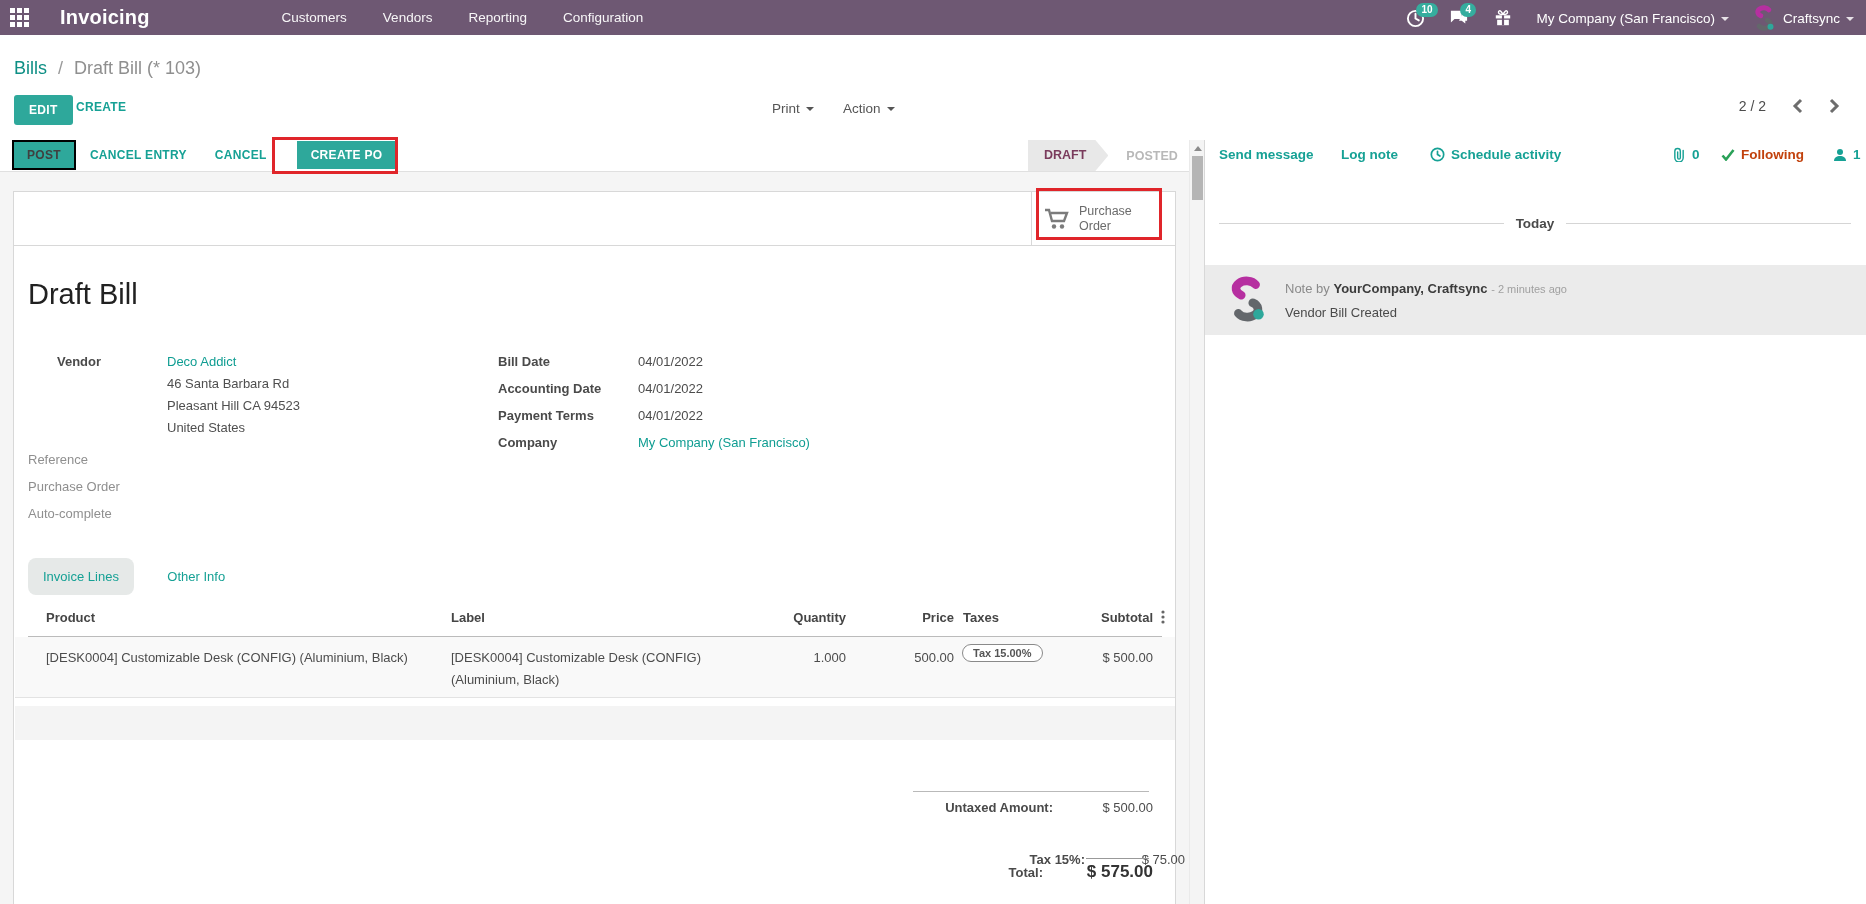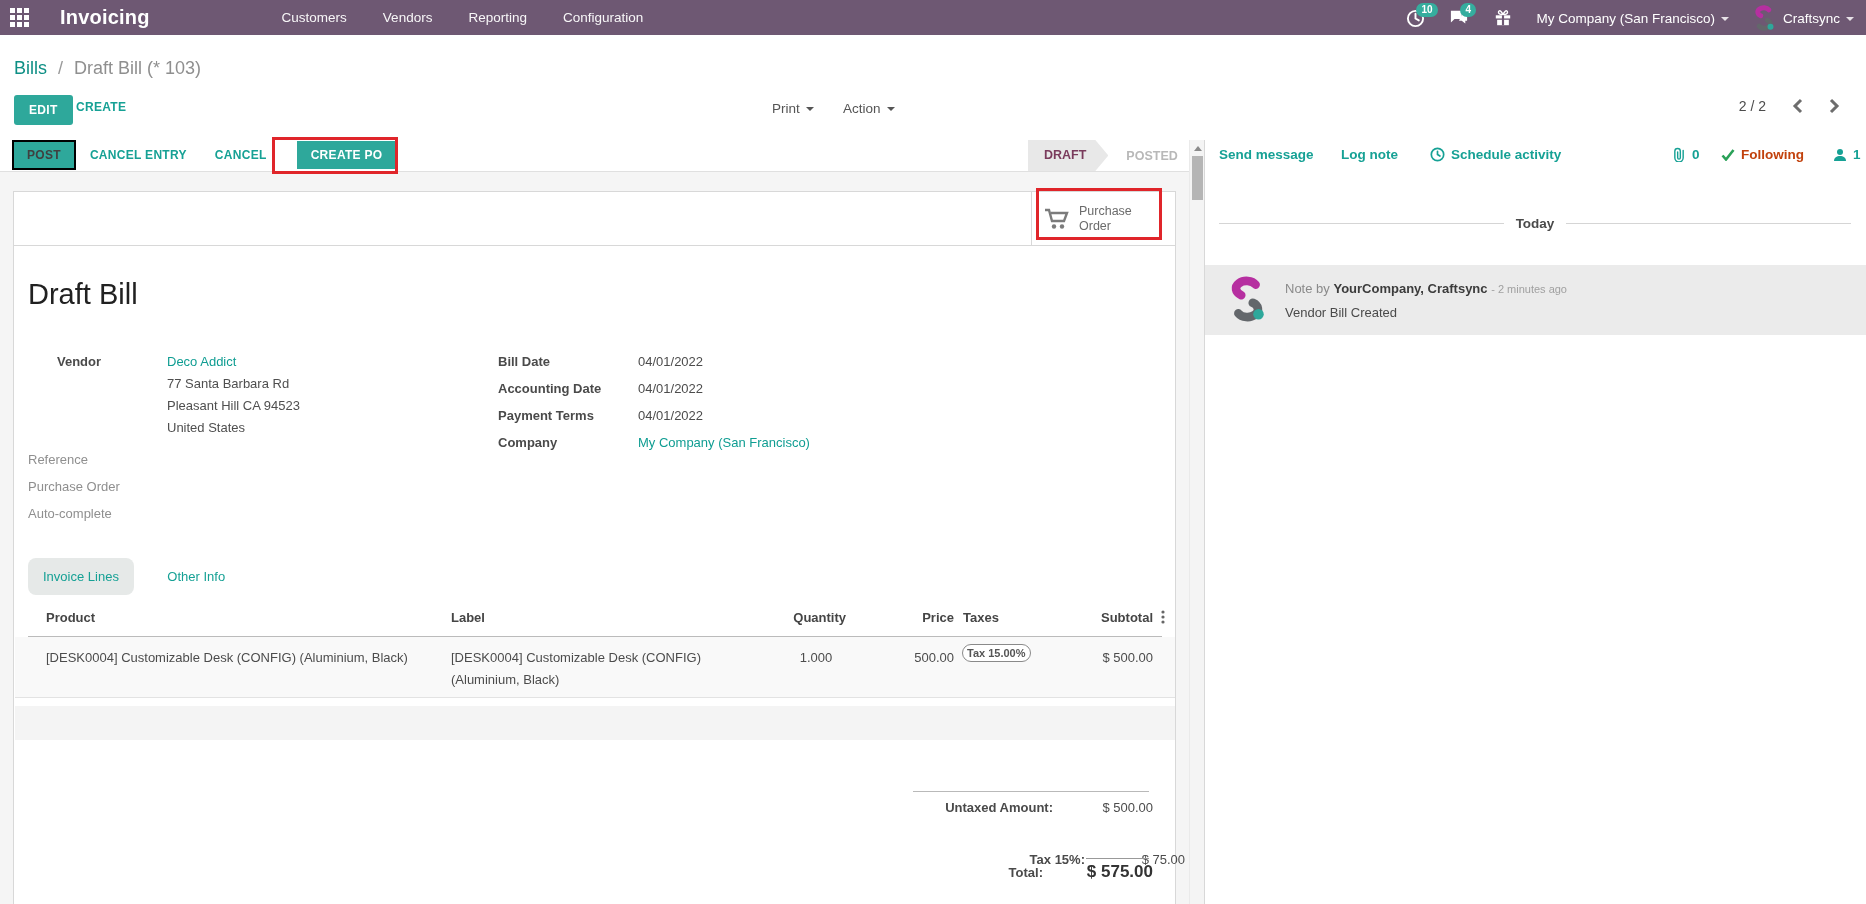--- a/index.html
+++ b/index.html
@@ -82,21 +82,21 @@
   .tab { font-size:13px; color:#16a195; padding:11px 15px; cursor:pointer; display:inline-block;border-radius:8px;}
   .tab.active { background:#e6e9e8; }
 
   
   .th { font-size:13px; font-weight:bold; color:#454545; position:absolute; }
   .thead-line { position:absolute; left:14px; top:444px; width:1134px; height:1px; background:#bbb; }
   .trow { position:absolute; left:1px; top:445px; width:1160px; height:61px; background:#f9f9f9;
           border-bottom:1px solid #e3e3e3; cursor:pointer; }
   .stripe2 { position:absolute; left:1px; top:514px; width:1160px; height:34px; background:#f4f4f4; }
   .cell { position:absolute; font-size:13px; color:#4c4c4c; }
-  .tax-pill { display:inline-block; border:1px solid #8a8a8a; border-radius:11px; padding:2px 4px;
+  .tax-pill { display:inline-block; border:1px solid #8a8a8a; border-radius:11px; padding:2px 10px;
               font-size:11px; font-weight:bold; color:#555; background:#fff; }
 
   
   .tot-line1 { position:absolute; left:899px; top:599px; width:236px; height:1px; background:#b9b9b9; }
   .tot-row { position:absolute; display:flex; }
   .tot-label { width:260px; text-align:right; font-size:13px; font-weight:bold; color:#4a4a4a; }
   .tot-val { width:100px; text-align:right; font-size:13px; color:#4c4c4c; }
   .tot-line2 { position:absolute; left:1072px; top:666px; width:63px; height:1px; background:#999; }
   .tot-val-big { width:110px; text-align:right; font-size:17px; font-weight:bold; color:#333; }
 
@@ -235,21 +235,21 @@
         <div>Purchase</div>
         <div>Order</div>
       </div>
     </div>
   </div>
 
   <div class="sheet-title">Draft Bill</div>
 
   <span class="flabel abs" style="left:14px; top:162px;margin-left:29px;">Vendor</span>
   <span class="flink abs" style="left:153px; top:162px;">Deco Addict</span>
-  <span class="fval abs" style="left:153px; top:184px; color:#4f4f4f;">77 Santa Barbara Rd</span>
+  <span class="fval abs" style="left:153px; top:184px; color:#4f4f4f;">46 Santa Barbara Rd</span>
   <span class="fval abs" style="left:153px; top:206px; color:#4f4f4f;">Pleasant Hill CA 94523</span>
   <span class="fval abs" style="left:153px; top:228px; color:#4f4f4f;">United States</span>
   <span class="flabel-muted abs" style="left:14px; top:260px;">Reference</span>
   <span class="flabel-muted abs" style="left:14px; top:287px;">Purchase Order</span>
   <span class="flabel-muted abs" style="left:14px; top:314px;">Auto-complete</span>
 
   <span class="flabel abs" style="left:484px; top:162px;">Bill Date</span>
   <span class="fval abs" style="left:624px; top:162px;">04/01/2022</span>
   <span class="flabel abs" style="left:484px; top:189px;">Accounting Date</span>
   <span class="fval abs" style="left:624px; top:189px;">04/01/2022</span>
@@ -273,21 +273,21 @@
     <circle cx="2" cy="2" r="1.6" fill="#666"></circle>
       <circle cx="2" cy="7" r="1.6" fill="#666"></circle>
       <circle cx="2" cy="12" r="1.6" fill="#666"></circle>
   </svg>
   <div class="thead-line"></div>
 
   <div class="trow"></div>
   <span class="cell" style="left:32px; top:458px; width:392px; white-space:nowrap; overflow:hidden; text-overflow:ellipsis;">[DESK0004] Customizable Desk (CONFIG) (Aluminium, Black)</span>
   <span class="cell" style="left:437px; top:458px;">[DESK0004] Customizable Desk (CONFIG)</span>
   <span class="cell" style="left:437px; top:480px;">(Aluminium, Black)</span>
-  <span class="cell" style="left:772px; top:458px; width:60px; text-align:center;">1.000</span>
+  <span class="cell" style="left:772px; top:458px; width:60px; text-align:right;">1.000</span>
   <span class="cell" style="left:880px; top:458px; width:60px; text-align:right;">500.00</span>
   <span class="tax-pill abs" style="left:948px; top:452px;">Tax 15.00%</span>
   <span class="cell" style="left:1059px; top:458px; width:80px; text-align:right;">$ 500.00</span>
 
   <div class="stripe2"></div>
 
   <div class="tot-line1"></div>
   <div class="tot-row" style="left:779px; top:608px;">
     <span class="tot-label">Untaxed Amount:</span>
     <span class="tot-val">$ 500.00</span>

